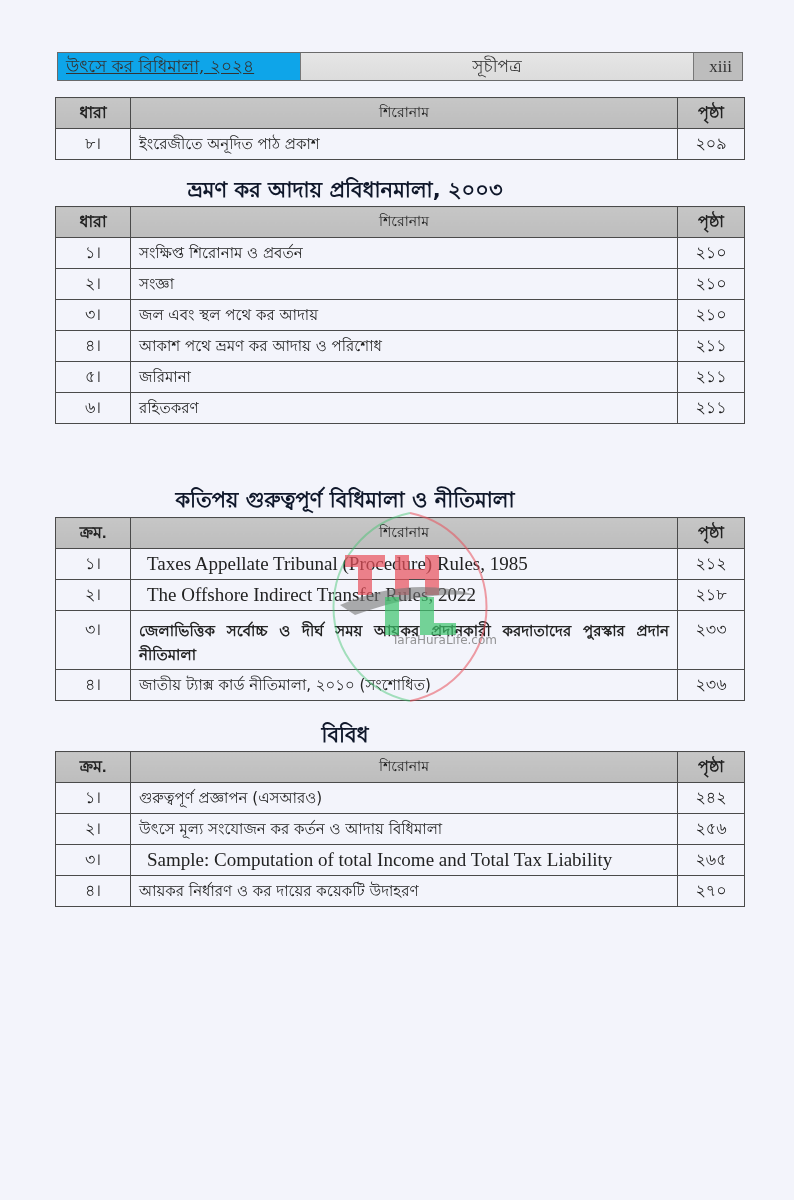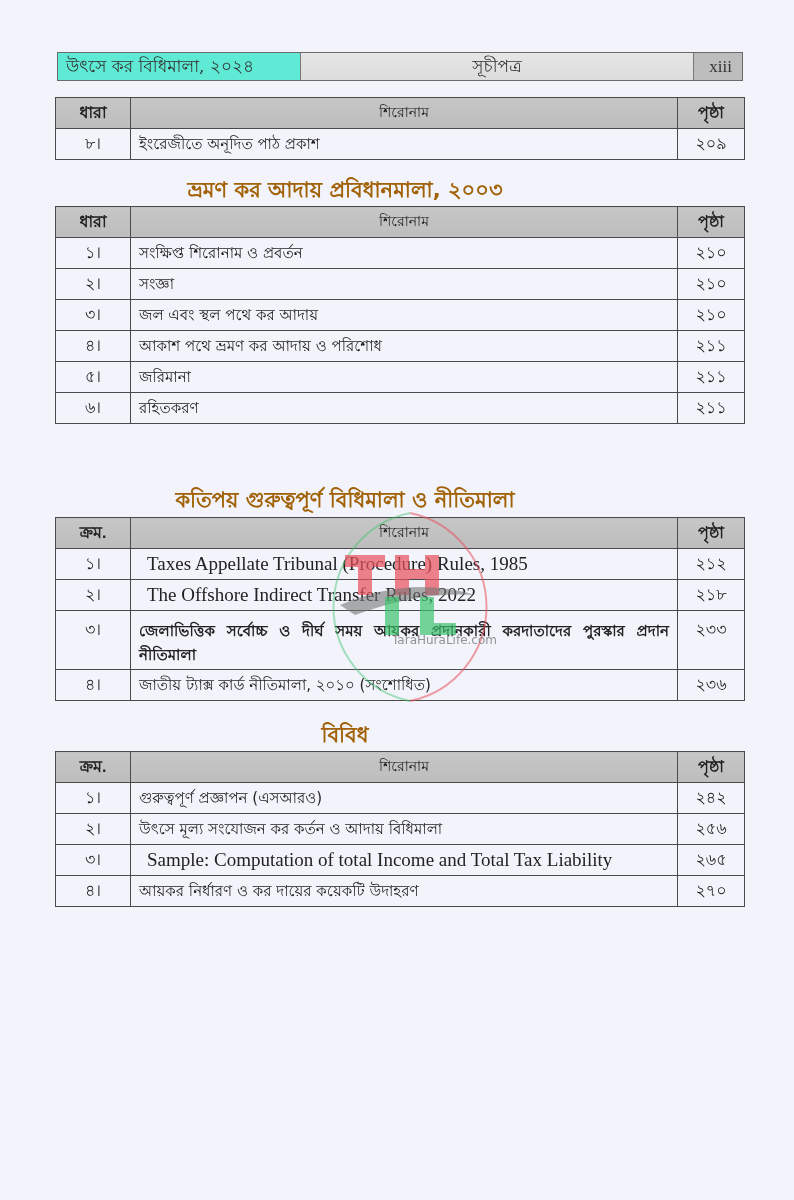--- a/index.html
+++ b/index.html
@@ -6,27 +6,27 @@
   body {
     width:794px; height:1200px; position:relative; overflow:hidden;
     background:#f3f4fb;
     font-family:"DejaVu Serif", "Liberation Serif", serif;
     color:#222;
   }
   .header-bar {
     position:absolute; left:57px; top:52px; width:686px; height:29px;
     border:1px solid #6a6a6a; display:flex; box-sizing:border-box;
   }
-  .hb-left { width:243px; background:#5eead4; border-right:1px solid #777; display:flex; align-items:center; padding-left:8px; font-size:17px; color:#333; box-sizing:border-box;}
+  .hb-left { width:243px; background:#0ea5e9; border-right:1px solid #777; display:flex; align-items:center; padding-left:8px; font-size:17px; color:#333; box-sizing:border-box;text-decoration:underline;}
   .hb-mid { flex:1; background:linear-gradient(#e6e6e6,#dcdcdc); border-right:1px solid #777; display:flex; align-items:center; justify-content:center; font-size:17px; color:#333;}
   .hb-right { width:48px; background:#bdbdbd; display:flex; align-items:center; justify-content:flex-end; padding-right:10px; font-size:17px; color:#333; font-family:"Liberation Serif", serif; box-sizing:border-box;}
 
   .section-title {
     position:absolute; left:0; width:690px; text-align:center;
-    font-family:"DejaVu Sans", sans-serif; font-weight:bold; font-size:21px; color:#a16207;
+    font-family:"DejaVu Sans", sans-serif; font-weight:bold; font-size:21px; color:#0f172a;
   }
   table.toc {
     position:absolute; left:55px; width:690px; border-collapse:collapse;
     font-size:16px; table-layout:fixed;
   }
   table.toc col.c1 { width:75px; }
   table.toc col.c3 { width:67px; }
   table.toc td, table.toc th {
     border:1.3px solid #4a4a4a; padding:0 8px; vertical-align:middle;
   }

